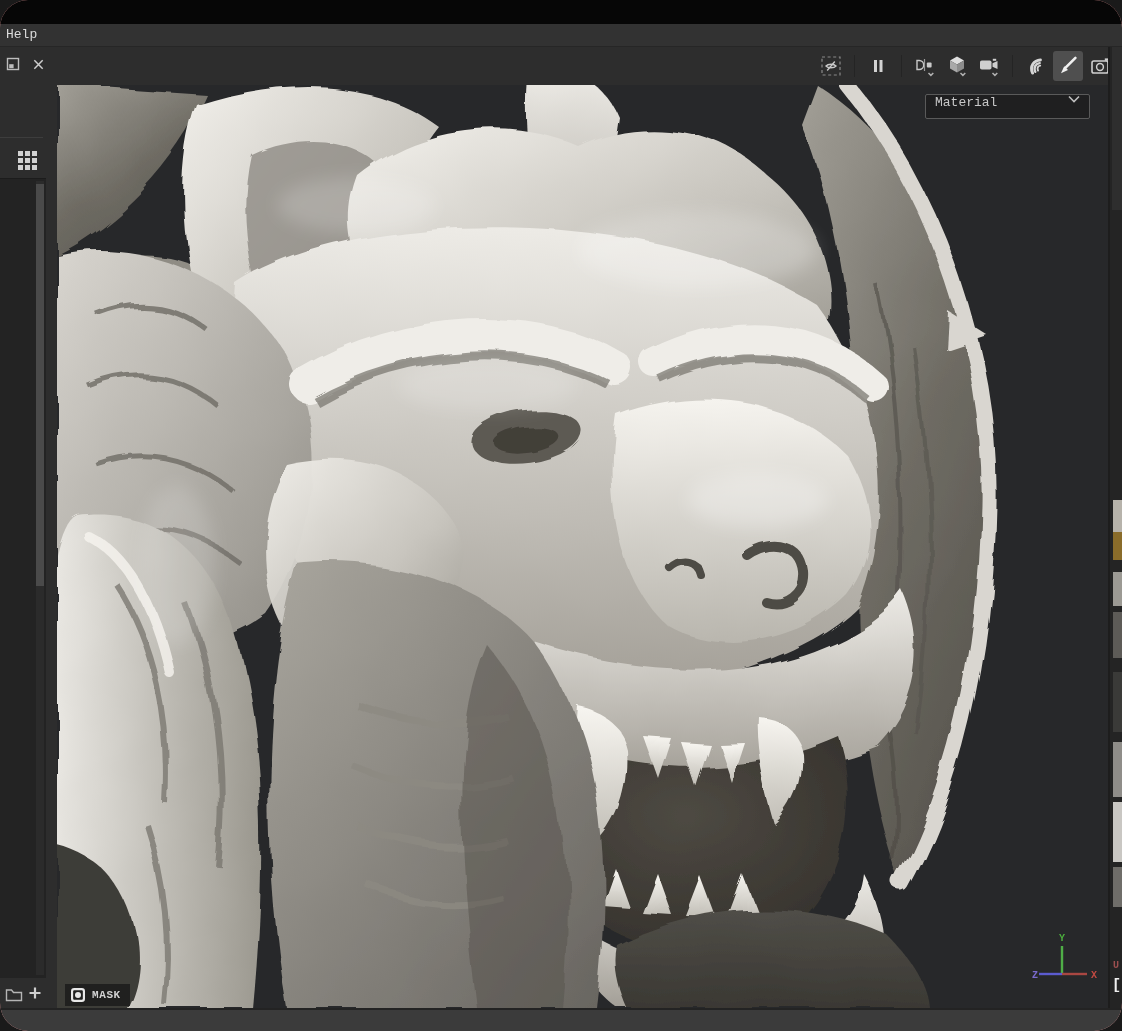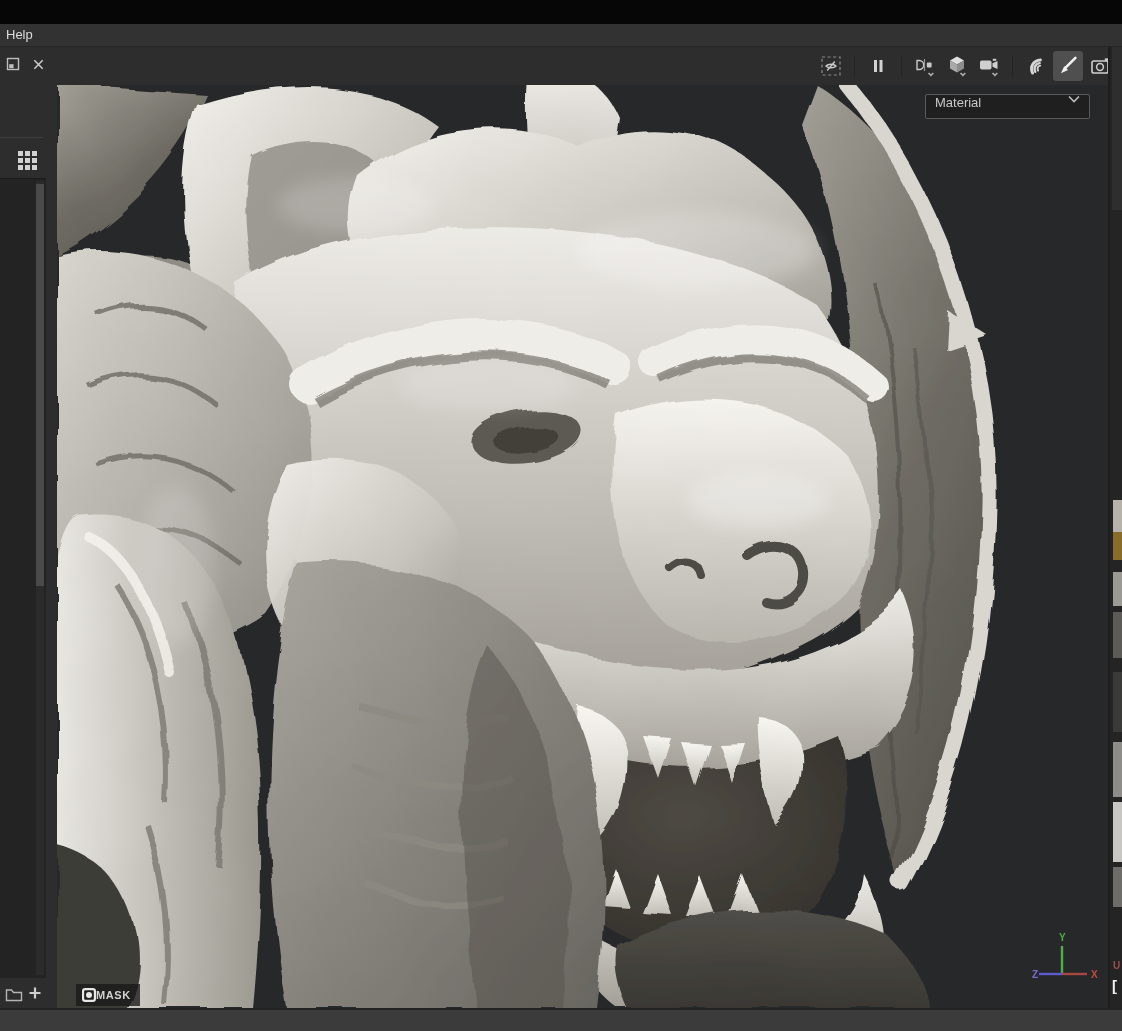--- a/index.html
+++ b/index.html
@@ -1,17 +1,17 @@
 <!DOCTYPE html>
 <html><head>
 <meta charset="utf-8">
 <style>
   html,body{margin:0;padding:0;background:#1a1a1a;}
   #app{position:relative;width:1122px;height:1031px;overflow:hidden;
-       background:#fca5a5;font-family:Liberation Sans, sans-serif;
+       background:#fca5a5;font-family:Liberation Mono, monospace;border-radius:28px;
        -webkit-font-smoothing:antialiased;}
   .abs{position:absolute;}
 
   
   .titlebar{left:0;top:0;width:1122px;height:24px;background:#060606;}
   .menubar{left:0;top:24px;width:1122px;height:23px;background:#323232;border-bottom:1px solid #262626;box-sizing:border-box;display:flex;align-items:center;}
   .menu-item{color:#dcdcdc;font-size:13px;padding:0 6px;line-height:22px;}
 
   
   .left-dock{left:0;top:47px;width:57px;height:961px;background:#2d2d2d;}
@@ -26,21 +26,21 @@
   
   .toolbar{left:57px;top:47px;width:1065px;height:38px;background:#2d2d2d;display:flex;align-items:center;justify-content:flex-end;padding-right:6px;box-sizing:border-box;}
   .tb-btn{width:30px;height:30px;display:flex;align-items:center;justify-content:center;border-radius:3px;margin:0 1px;}
   .tb-btn.active{background:#4f4f4f;}
   .tb-sep{width:1px;height:22px;background:#242424;margin:0 7px;}
 
   
   .viewport{left:57px;top:85px;width:1051px;height:923px;background:#27282a;overflow:hidden;}
   .render-svg{position:absolute;left:0;top:0;width:1051px;height:923px;}
   .shading-dd{position:absolute;left:868px;top:9px;width:165px;height:25px;background:#1f1f20;border:1px solid #5a5a5a;border-radius:2px;box-sizing:border-box;display:flex;align-items:flex-start;justify-content:space-between;padding:0 9px;color:#c8c8c8;font-size:13px;}
-  .mask-badge{position:absolute;left:19px;top:899px;height:22px;background:rgba(24,24,24,0.78);display:flex;align-items:center;gap:0;padding:0 9px 0 6px;}
+  .mask-badge{position:absolute;left:8px;top:899px;height:22px;background:rgba(24,24,24,0.78);display:flex;align-items:center;gap:7px;padding:0 9px 0 6px;}
   .mask-badge span{color:#d2d2d2;font-size:11px;font-weight:bold;letter-spacing:.6px;}
   .gizmo{position:absolute;left:975px;top:845px;width:72px;height:62px;}
 
   
   .right-strip{left:1108px;top:47px;width:14px;height:961px;background:#242424;border-left:2px solid #1d1d1d;box-sizing:border-box;}
   .rs-top{position:absolute;left:2px;top:0;width:12px;height:163px;background:#2e2e2e;}
   .rs-thumb{position:absolute;left:3px;width:11px;}
   .rs-u{position:absolute;left:3px;top:913px;font-size:10px;font-weight:bold;}
   .rs-bracket{position:absolute;left:2px;top:930px;font-size:15px;font-weight:bold;color:#f0f0f0;}
 

